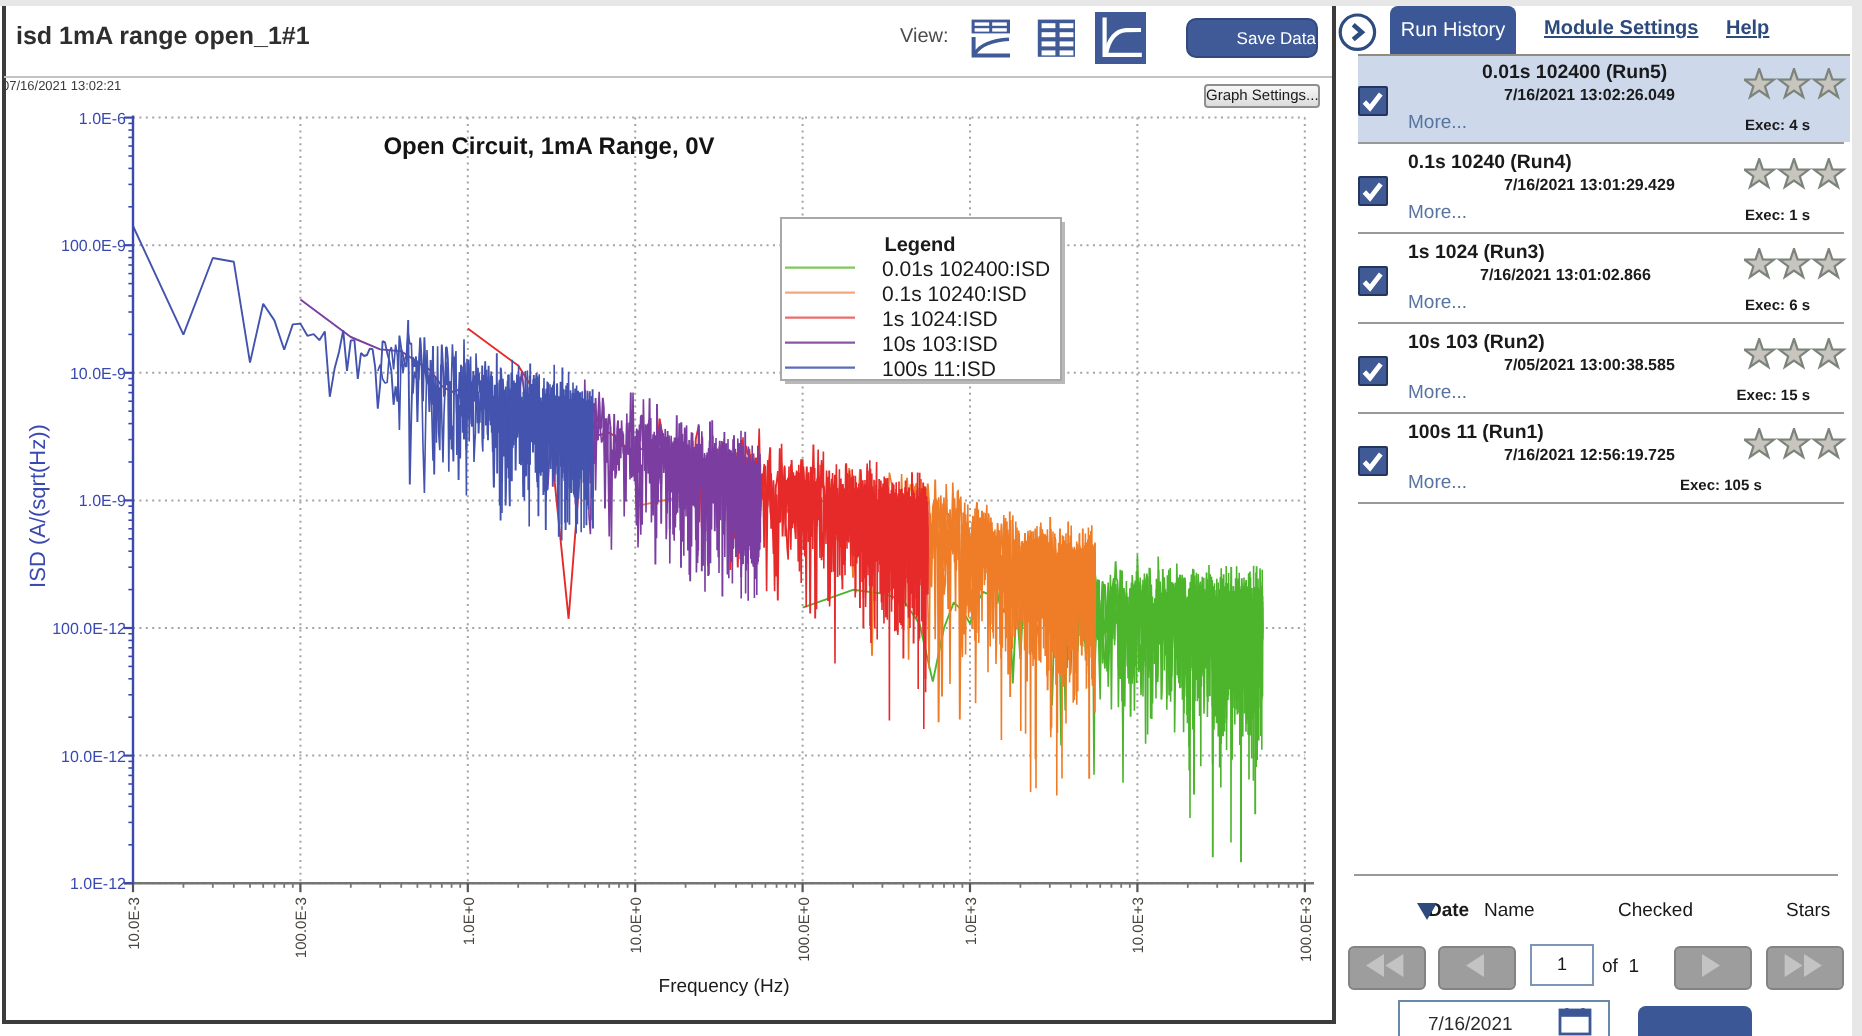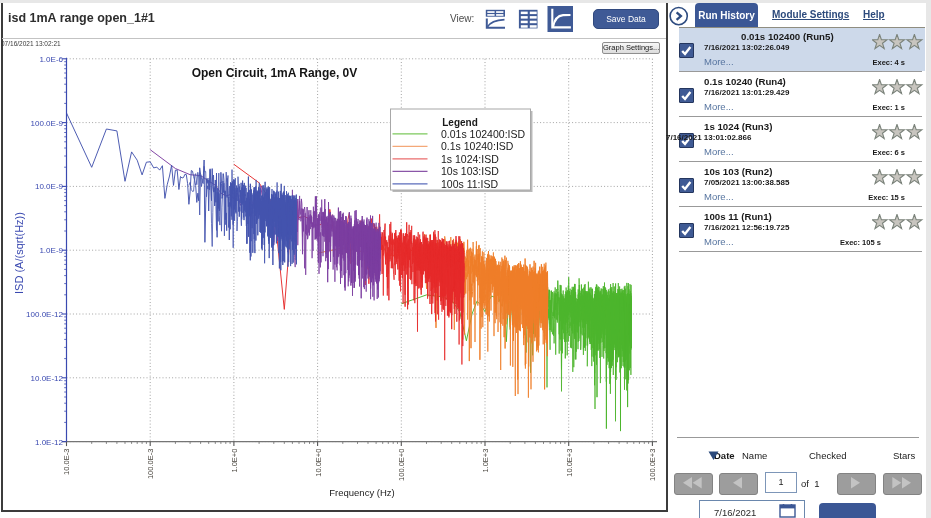--- a/index.html
+++ b/index.html
@@ -7,31 +7,31 @@
        background:#fff;overflow:hidden;}
   .abs{position:absolute;}
   #topstrip{left:0;top:0;width:931px;height:3px;background:#e7e7e7;}
   #rightstrip{left:926px;top:0;width:5px;height:518px;background:#e7e7e7;}
   #chartpanel{left:1px;top:2px;width:663px;height:507px;border:2px solid #3c3c3c;border-top:1px solid #cfcfcf;background:#fff;}
   #charttitlebar{left:8px;top:11px;font-size:12.5px;font-weight:bold;color:#2e2e2e;}
   #viewlbl{left:450px;top:13px;font-size:10px;color:#4c4c4c;}
   #hdrline{left:2px;top:38px;width:664px;height:1px;background:#c3c3c3;}
   #stamp{left:1px;top:40px;font-size:6.5px;color:#3a3a3a;}
   .btn-save{left:593px;top:9px;width:64px;height:18px;background:#3f5a96;border:1px solid #31497e;
-     border-radius:5px;color:#fff;font-size:8.5px;text-align:center;line-height:18px;}
+     border-radius:5px;color:#fff;font-size:8.5px;text-align:right;line-height:18px;}
   .btn-gs{left:602px;top:42px;width:56px;height:10px;background:linear-gradient(#f7f7f7,#dcdcdc);
      border:1px solid #8f8f8f;border-radius:2px;color:#1a1a1a;font-size:7.5px;line-height:10px;white-space:nowrap;}
   
   .tab{left:695px;top:3px;width:63px;height:24px;background:#3b5795;border-radius:4px 4px 0 0;
-     color:#fff;font-weight:bold;font-size:10px;text-align:center;line-height:25px;white-space:nowrap;}
+     color:#fff;font-weight:normal;font-size:10px;text-align:center;line-height:25px;white-space:nowrap;}
   .tablbl{top:9px;font-weight:bold;font-size:10px;color:#2c4a7c;white-space:nowrap;text-decoration:underline;}
   #tabline{left:679px;top:26.5px;width:246px;height:1px;background:#8f8d80;}
   #selrow{left:679px;top:28px;width:246px;height:43px;background:#cdd9ea;}
   .rowtitle{font-size:9.7px;font-weight:bold;color:#1a1a1a;white-space:nowrap;}
-  .rowdate{font-size:8px;font-weight:bold;color:#1a1a1a;white-space:nowrap;}
+  .rowdate{font-size:8px;font-weight:bold;color:#1a1a1a;white-space:nowrap;margin-left:48px;}
   .rowmore{font-size:9.5px;color:#56749f;}
   .rowexec{font-size:7.5px;font-weight:bold;color:#1a1a1a;}
   .rowline{left:679px;width:243px;height:1px;background:#999;}
   .cb{left:679px;width:15px;height:15px;background:#3f5a94;border:1px solid #24365e;border-radius:1px;box-sizing:border-box;}
   #botline{left:677px;top:437px;width:242px;height:1px;background:#999;}
   .sortlbl{top:450px;font-size:9.5px;color:#1a1a1a;}
   .pgbtn{top:473px;width:37px;height:20px;background:#9d9d9d;border:1px solid #838383;border-radius:3px;}
   #pginput{left:765px;top:472px;width:30px;height:19px;background:#fff;border:1px solid #7d96b8;
       font-size:9px;color:#1a1a1a;text-align:center;line-height:19px;}
   #pgof{left:801px;top:478px;font-size:9.5px;color:#1a1a1a;}
@@ -299,21 +299,21 @@
     <g transform="translate(34.8,0)">
       <path d="M7.6 0.4 L9.4 5.7 L15.0 5.8 L10.5 9.2 L12.2 14.5 L7.6 11.3 L3.0 14.5 L4.7 9.2 L0.2 5.8 L5.8 5.7 Z" fill="#c8c5bf" stroke="#7b837b" stroke-width="1.1"></path>
     </g>
   </svg>
 <div class="abs rowline" style="top:116px"></div>
 <div class="abs cb" style="top:133px"></div>
 <svg class="abs" style="left:679px;top:133px" width="15" height="15">
     <path d="M3.2 8.0 L6.0 11.0 L11.4 4.0" fill="none" stroke="#fff" stroke-width="2.4"></path>
   </svg>
 <div class="abs rowtitle" style="left:704px;top:121px">1s 1024 (Run3)</div>
-<div class="abs rowdate" style="left:666px;top:133px">7/16/2021 13:01:02.866</div>
+<div class="abs rowdate" style="left:692px;top:133px">7/16/2021 13:01:02.866</div>
 <div class="abs rowmore" style="left:704px;top:146px">More...</div>
 <div class="abs rowexec" style="left:840px;top:148px;width:65px;text-align:right">Exec: 6 s</div>
 <svg class="abs" style="left:872px;top:124px" width="53" height="18">
     <g>
       <path d="M7.6 0.4 L9.4 5.7 L15.0 5.8 L10.5 9.2 L12.2 14.5 L7.6 11.3 L3.0 14.5 L4.7 9.2 L0.2 5.8 L5.8 5.7 Z" fill="#c8c5bf" stroke="#7b837b" stroke-width="1.1"></path>
     </g>
     <g transform="translate(17.4,0)">
       <path d="M7.6 0.4 L9.4 5.7 L15.0 5.8 L10.5 9.2 L12.2 14.5 L7.6 11.3 L3.0 14.5 L4.7 9.2 L0.2 5.8 L5.8 5.7 Z" fill="#c8c5bf" stroke="#7b837b" stroke-width="1.1"></path>
     </g>
     <g transform="translate(34.8,0)">

